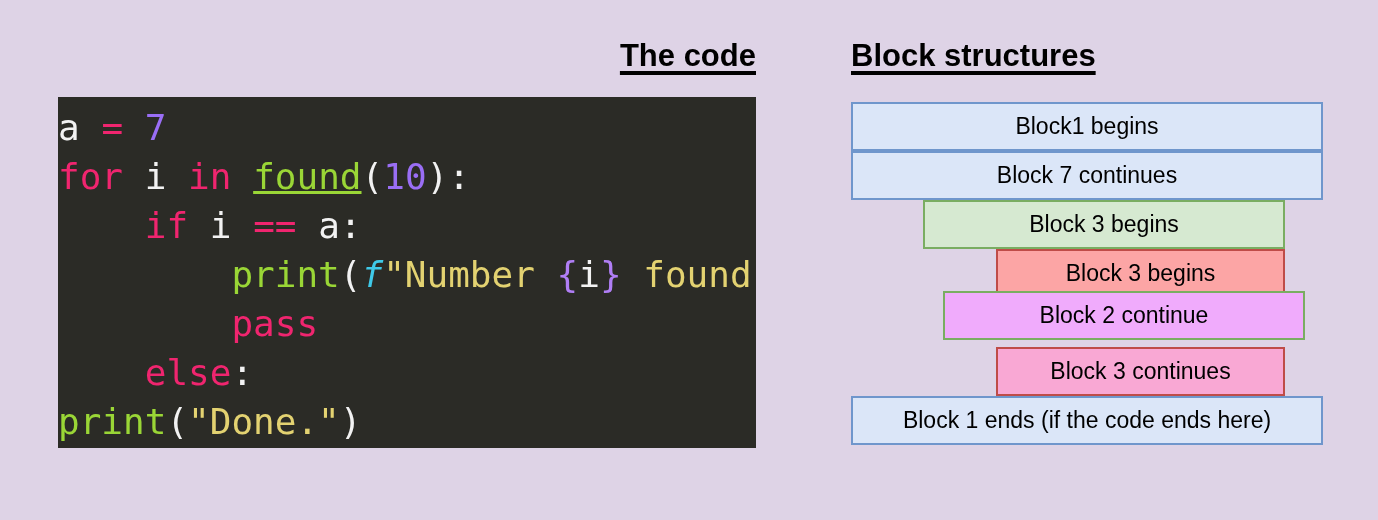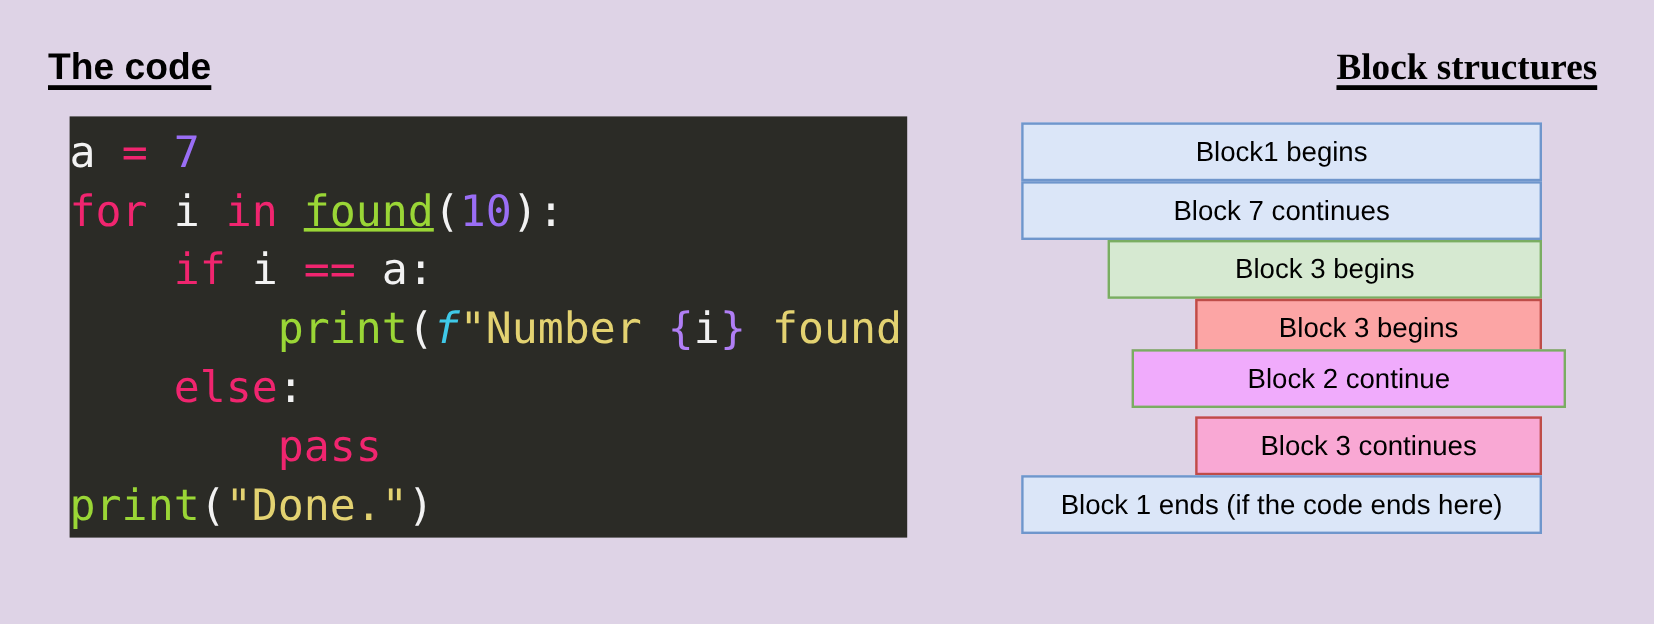--- a/index.html
+++ b/index.html
@@ -27,29 +27,27 @@
     color: #000000;
     text-decoration: underline;
     text-decoration-thickness: 4px;
     text-underline-offset: 5px;
     white-space: nowrap;
   }
   #code-heading {
     left: 0;
     top: 38px;
     width: 756px;
-    text-align: left;
-    padding-left: 40px;
+    text-align: right;
   }
   #blocks-heading {
-    left: 897px;
+    left: 851px;
     top: 38px;
     width: 434px;
-    text-align: right;
-    font-family: Liberation Serif, serif;
+    text-align: left;
   }
 
   
   #code-panel {
     position: absolute;
     left: 58px;
     top: 97px;
     width: 698px;
     height: 351px;
     background: #2b2b26;
@@ -80,21 +78,21 @@
     box-sizing: border-box;
     border-width: 2px;
     border-style: solid;
     display: flex;
     align-items: center;
     justify-content: center;
     font-size: 23px;
     color: #000000;
     white-space: nowrap;
   }
-  .lvl-1 { left: 851px; width: 434px; }
+  .lvl-1 { left: 851px; width: 472px; }
   .lvl-2 { left: 923px; width: 362px; }
   .lvl-3 { left: 996px; width: 289px; }
 
   .c-blue  { background: #dbe6f8; border-color: #6f96cc; }
   .c-green { background: #d6e9d1; border-color: #7aad62; }
   .c-red   { background: #f7cdc8; border-color: #bf4c48; }
 </style>
 </head>
 <body>
 
@@ -102,22 +100,22 @@
 
   <div id="code-heading" class="panel-heading">The code</div>
 
   <div id="blocks-heading" class="panel-heading">Block structures</div>
 
   <div id="code-panel">
       <div class="code-line"><span></span><span class="tok-white">a</span><span class="tok-white"> </span><span class="tok-pink">=</span><span class="tok-white"> </span><span class="tok-purple">7</span></div>
       <div class="code-line"><span></span><span class="tok-pink">for</span><span class="tok-white"> </span><span class="tok-white">i</span><span class="tok-white"> </span><span class="tok-pink">in</span><span class="tok-white"> </span><span class="tok-green-u">found</span><span class="tok-white">(</span><span class="tok-purple">10</span><span class="tok-white">):</span></div>
       <div class="code-line"><span>    </span><span class="tok-pink">if</span><span class="tok-white"> </span><span class="tok-white">i</span><span class="tok-white"> </span><span class="tok-pink">==</span><span class="tok-white"> </span><span class="tok-white">a:</span></div>
       <div class="code-line"><span>        </span><span class="tok-green">print</span><span class="tok-white">(</span><span class="tok-fprefix">f</span><span class="tok-string">"Number </span><span class="tok-brace">{</span><span class="tok-white">i</span><span class="tok-brace">}</span><span class="tok-string"> found."</span><span class="tok-white">)</span></div>
+      <div class="code-line"><span>        </span><span class="tok-pink">pass</span></div>
       <div class="code-line"><span>    </span><span class="tok-pink">else</span><span class="tok-white">:</span></div>
-      <div class="code-line"><span>        </span><span class="tok-pink">pass</span></div>
       <div class="code-line"><span></span><span class="tok-green">print</span><span class="tok-white">(</span><span class="tok-string">"Done."</span><span class="tok-white">)</span></div>
     </div>
 
   <div id="blocks-container">
       <div class="block-row lvl-1 c-blue" style="top: 102px; background: rgb(219, 230, 248); border-color: rgb(111, 150, 204);">
         <span>Block1 begins</span>
       </div>
       <div class="block-row lvl-1 c-blue" style="top: 151px; background: rgb(219, 230, 248); border-color: rgb(111, 150, 204);">
         <span>Block 7 continues</span>
       </div>

